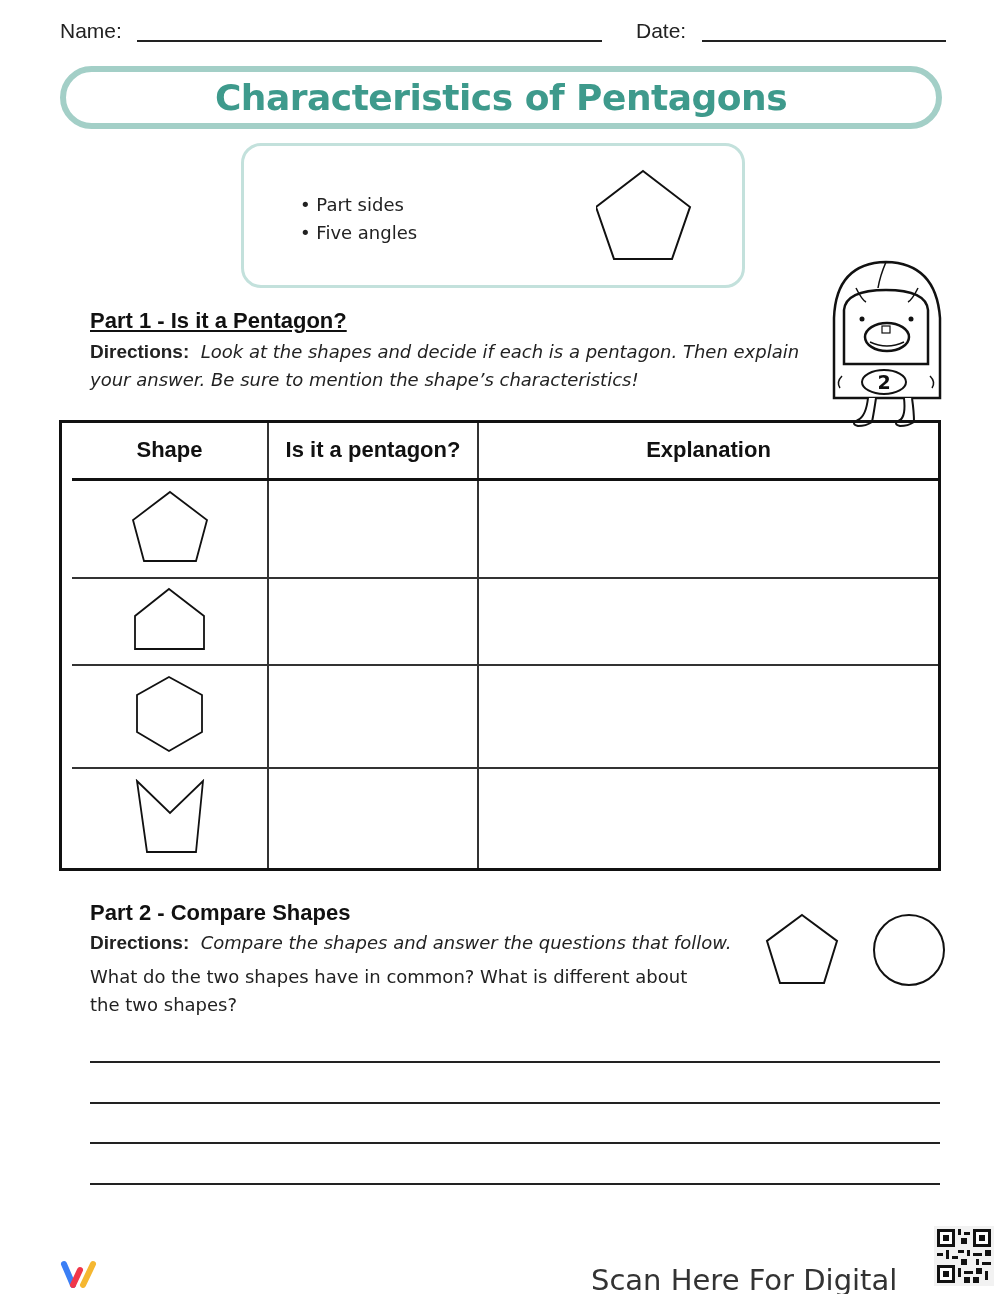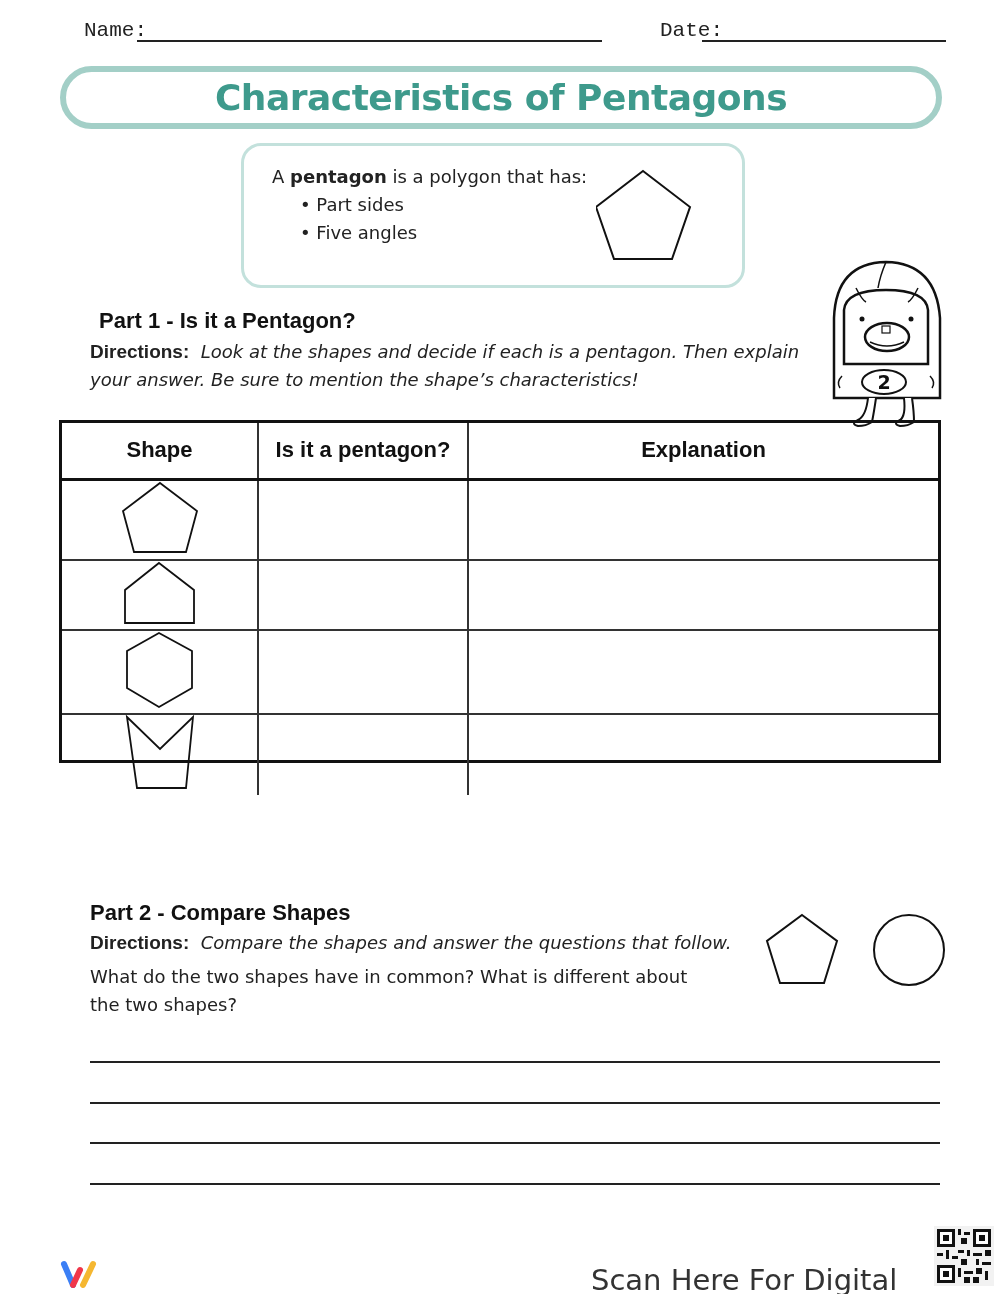--- a/index.html
+++ b/index.html
@@ -2,21 +2,21 @@
 <html><head>
   <meta charset="utf-8">
   <style>
     * { box-sizing: border-box; margin: 0; padding: 0; }
     html, body { width: 1000px; height: 1294px; background: #ffffff; overflow: hidden; }
     body { position: relative; font-family: "DejaVu Sans", sans-serif; color: #1a1a1a; }
 
     .abs { position: absolute; }
 
     
-    .field-label { font-size: 21px; color: #222; font-family: Liberation Mono, monospace; margin-left: 24px; }
+    .field-label { font-size: 21px; color: #222; font-family: Liberation Sans, sans-serif; }
     .field-line { border-bottom: 2px solid #222; height: 2px; }
 
     
     .title-banner {
       left: 60px; top: 66px; width: 882px; height: 63px;
       border: 6px solid #a3cfc7; border-radius: 32px;
       display: flex; align-items: center; justify-content: center;
     }
     .title-text {
       font-family: "DejaVu Sans", sans-serif; font-weight: bold;
@@ -33,23 +33,24 @@
     .def-bullet { font-size: 18px; color: #222; left: 56px; }
 
     
     .part-title { font-size: 22px; font-weight: bold; color: #111; font-family: "Liberation Sans", sans-serif; }
     .dir-line { font-size: 18px; color: #222; line-height: 28px; }
     .dir-label { font-weight: bold; font-family: "Liberation Sans", sans-serif; font-size: 19px; }
     .dir-text { font-style: italic; }
 
     
     .ws-table {
-      left: 59px; top: 420px; width: 882px; height: 343px;
+      left: 59px; top: 420px; width: 882px; height: 451px;
       border: 3px solid #111;
       border-collapse: collapse;
+      padding-left: 10px;
     }
     .ws-table table { width: 100%; height: 100%; border-collapse: collapse; }
     .ws-table th {
       height: 56px; font-size: 22px; font-weight: bold; color: #111;
       font-family: "Liberation Sans", sans-serif;
       border-right: 2px solid #333; border-bottom: 3px solid #111;
     }
     .ws-table td {
       border-right: 2px solid #333; border-bottom: 2px solid #333;
       text-align: center; vertical-align: middle;
@@ -69,31 +70,28 @@
 <span class="abs field-label" style="left:60px; top:19px;">Name:</span>
 <div class="abs field-line" style="left:137px; top:40px; width:465px;"></div>
 <span class="abs field-label" style="left:636px; top:19px;">Date:</span>
 <div class="abs field-line" style="left:702px; top:40px; width:244px;"></div>
 
 <div class="abs title-banner">
   <span class="title-text">Characteristics of Pentagons</span>
 </div>
 
 <div class="abs def-box">
-  <div class="abs def-intro">
-    <span>A </span><b>pentagon</b><span> is a polygon that has:</span>
-  </div>
   <div class="abs def-bullet" style="top:48px;">• Part sides</div>
   <div class="abs def-bullet" style="top:76px;">• Five angles</div>
   <svg class="abs" style="left:352px; top:20px;" width="100" height="95" viewBox="0 0 100 95">
     <polygon points="47,5 94,41 76,93 18,93 0,41" fill="none" stroke="#111" stroke-width="2"></polygon>
   </svg>
 </div>
 
-<div class="abs part-title" style="left:99px; top:308px;">Part 1 - Is it a Pentagon?</div>
+<div class="abs part-title" style="left:90px; top:308px;text-decoration:underline;">Part 1 - Is it a Pentagon?</div>
 <div class="abs dir-line" style="left:90px; top:338px; width:720px;">
   <span class="dir-label">Directions:</span>&nbsp;
   <span class="dir-text">Look at the shapes and decide if each is a pentagon. Then explain</span>
 </div>
 <div class="abs dir-line" style="left:90px; top:366px;">
   <span class="dir-text">your answer. Be sure to mention the shape’s characteristics!</span>
 </div>
 
 <svg class="abs" style="left:826px; top:258px;" width="122" height="172" viewBox="0 0 122 172">
   <path d="M8,140 L8,60 Q10,5 60,4 Q110,5 114,60 L114,140 Z" fill="#fff" stroke="#111" stroke-width="2.5"></path>

